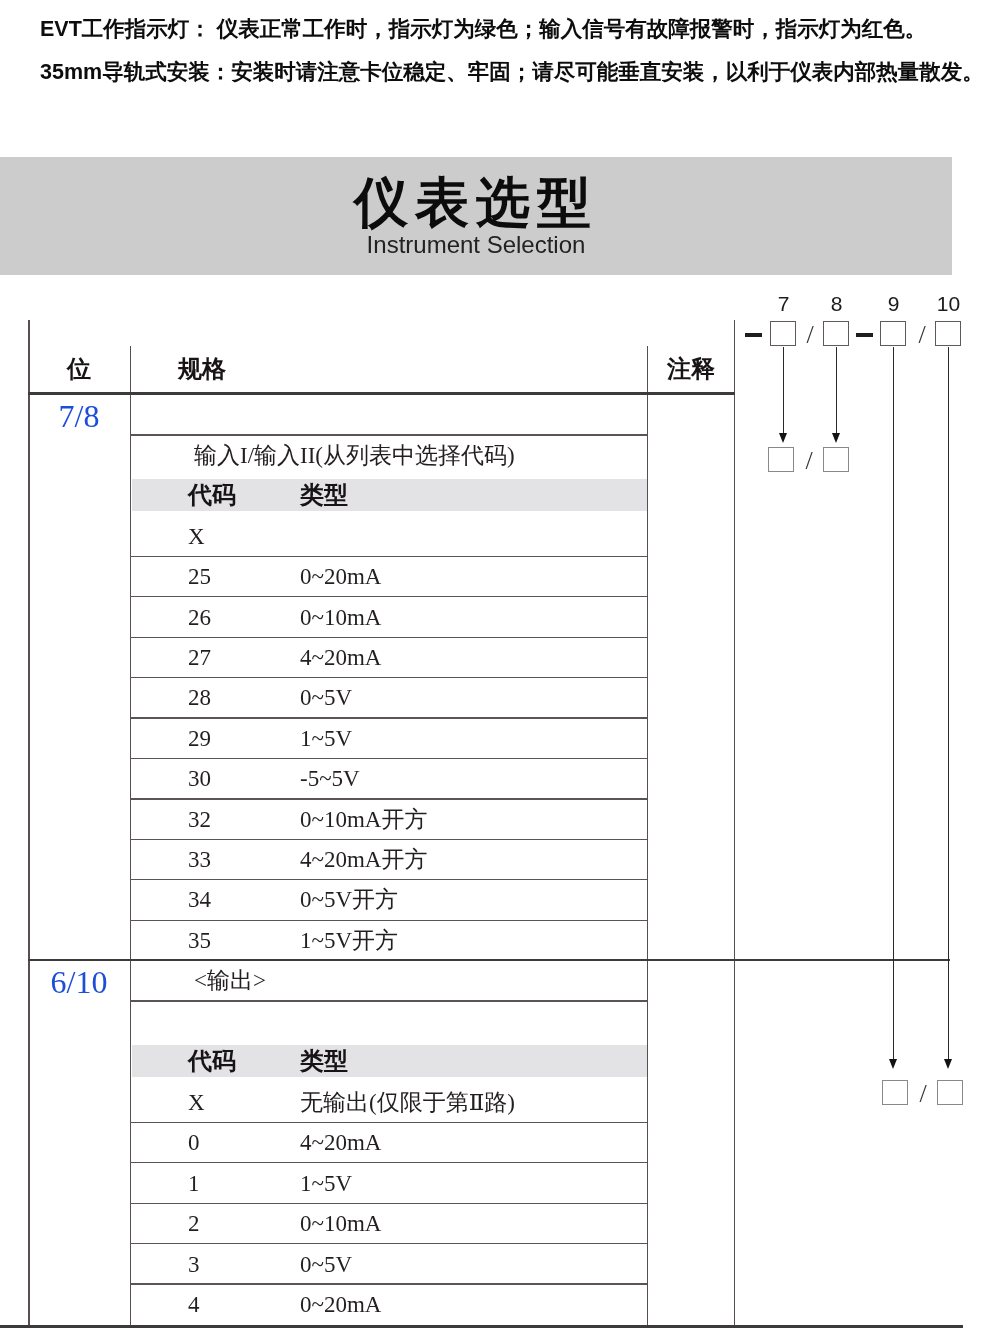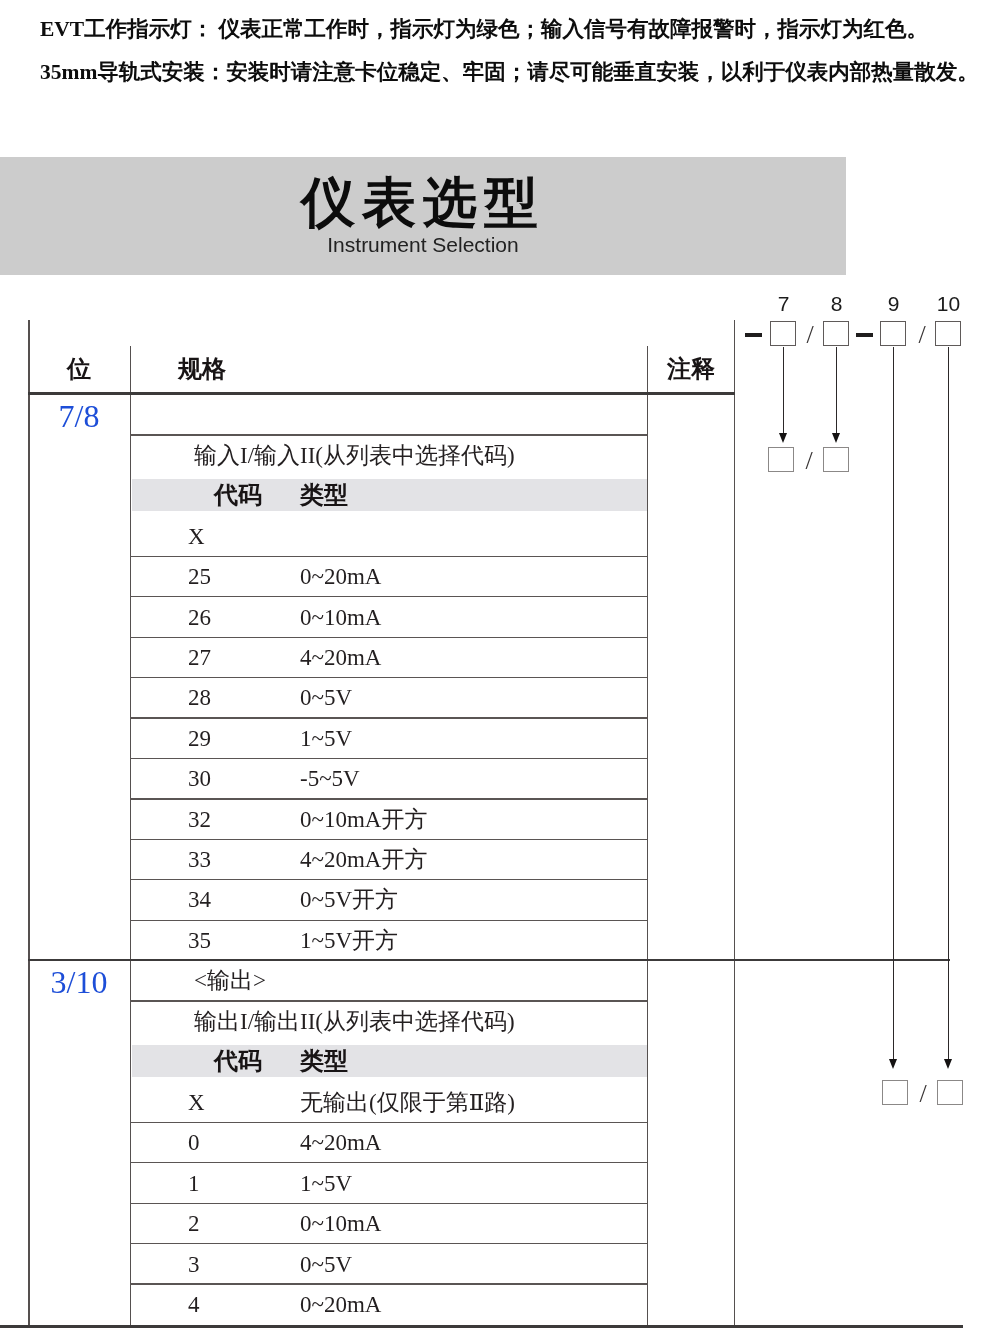--- a/index.html
+++ b/index.html
@@ -1,48 +1,48 @@
 <!DOCTYPE html>
 <html><head>
 <meta charset="utf-8">
 <style>
   html,body{margin:0;padding:0;background:#ffffff;}
   .page{position:relative;width:990px;height:1342px;background:#ffffff;overflow:hidden;
         font-family:"Liberation Serif","DejaVu Serif",serif;color:#1e1a1b;}
 
   
-  .note{position:absolute;left:40px;font-family:Liberation Serif, serif;
+  .note{position:absolute;left:40px;font-family:Liberation Sans, sans-serif;
         font-weight:700;font-size:21.5px;color:#0d0d0d;white-space:nowrap;}
 
   
-  .banner{position:absolute;left:0;top:157px;width:846px;height:118px;background:#cccccc;text-align:center;}
+  .banner{position:absolute;left:0;top:157px;width:952px;height:118px;background:#cccccc;text-align:center;}
   .banner-title{margin-top:14px;font-family:"Liberation Sans","DejaVu Sans",sans-serif;
         font-weight:700;font-size:54px;letter-spacing:7px;color:#0c0c0c;line-height:62px;}
-  .banner-sub{font-family:"Liberation Sans","DejaVu Sans",sans-serif;font-size:21px;color:#222;line-height:24px;}
+  .banner-sub{font-family:"Liberation Sans","DejaVu Sans",sans-serif;font-size:24px;color:#222;line-height:24px;}
 
   
   .titlebar{position:absolute;left:28px;top:320px;width:706px;height:27px;background:#d6d6d6;}
   .product{position:absolute;left:3px;top:0;font-weight:700;font-size:23px;line-height:27px;letter-spacing:1px;color:#181415;white-space:nowrap;}
   .model{position:absolute;left:529px;top:0;font-size:25px;line-height:27px;letter-spacing:1px;color:#332d2f;}
 
   
   .hcell{position:absolute;top:347px;height:45px;line-height:45px;font-weight:700;font-size:24px;color:#181415;}
 
   
   .vline{position:absolute;width:1.6px;background:#55504f;}
   .hline{position:absolute;height:1.4px;background:#5a5554;}
   .thick{position:absolute;background:#3c3a3a;}
 
   
   .grow,.crow{position:absolute;left:130px;width:517px;height:40px;line-height:41px;font-size:23px;color:#231f20;white-space:nowrap;}
   .grow span{position:absolute;left:64px;}
   .crow .code{position:absolute;left:58px;}
   .crow .type{position:absolute;left:170px;}
   .band{position:absolute;left:132px;width:515px;height:32px;background:#e3e3e6;line-height:32px;font-weight:700;font-size:24px;color:#181415;}
-  .band .code{position:absolute;left:56px;margin-left:26px;}
+  .band .code{position:absolute;left:56px;}
   .band .type{position:absolute;left:168px;}
   .digit-label{position:absolute;left:28px;width:102px;text-align:center;font-size:32px;line-height:36px;color:#1d4ed8;}
 
   
   .dig{position:absolute;top:293px;width:27px;text-align:center;
        font-family:"Liberation Sans","DejaVu Sans",sans-serif;font-size:21px;color:#1c1c1c;line-height:22px;}
   .cbox{position:absolute;width:24px;height:23px;border:1.6px solid #5f5a59;background:#fff;}
   .cbox.light{border-color:#8b8887;}
   .slash{position:absolute;width:20px;height:30px;text-align:center;font-size:26px;line-height:30px;color:#3a3636;font-family:"Liberation Serif",serif;}
   .dash{position:absolute;height:3.6px;background:#1f1d1d;}
@@ -132,26 +132,23 @@
   <div class="hline" style="left:130px;top:596.1px;width:517px;"></div>
   <div class="hline" style="left:130px;top:636.6px;width:517px;"></div>
   <div class="hline" style="left:130px;top:677px;width:517px;"></div>
   <div class="hline" style="left:130px;top:717.4px;width:517px;"></div>
   <div class="hline" style="left:130px;top:757.9px;width:517px;"></div>
   <div class="hline" style="left:130px;top:798.3px;width:517px;"></div>
   <div class="hline" style="left:130px;top:838.7px;width:517px;"></div>
   <div class="hline" style="left:130px;top:879.1px;width:517px;"></div>
   <div class="hline" style="left:130px;top:919.6px;width:517px;"></div>
 
-  <div class="digit-label" style="top:964px;">3/10</div>
+  <div class="digit-label" style="top:964px;">6/10</div>
   <div class="grow" style="top:960px;">
       <span>&lt;输出&gt;</span>
-    </div>
-  <div class="grow" style="top:1000.5px;">
-      <span>输出I/输出II(从列表中选择代码)</span>
     </div>
   <div class="band" style="top:1045px;">
     <span class="code">代码</span>
     <span class="type">类型</span>
   </div>
   <div class="crow" style="top:1081.5px;">
       <span class="code">X</span>
       <span class="type">无输出(仅限于第Ⅱ路)</span>
     </div>
   <div class="crow" style="top:1122px;">

